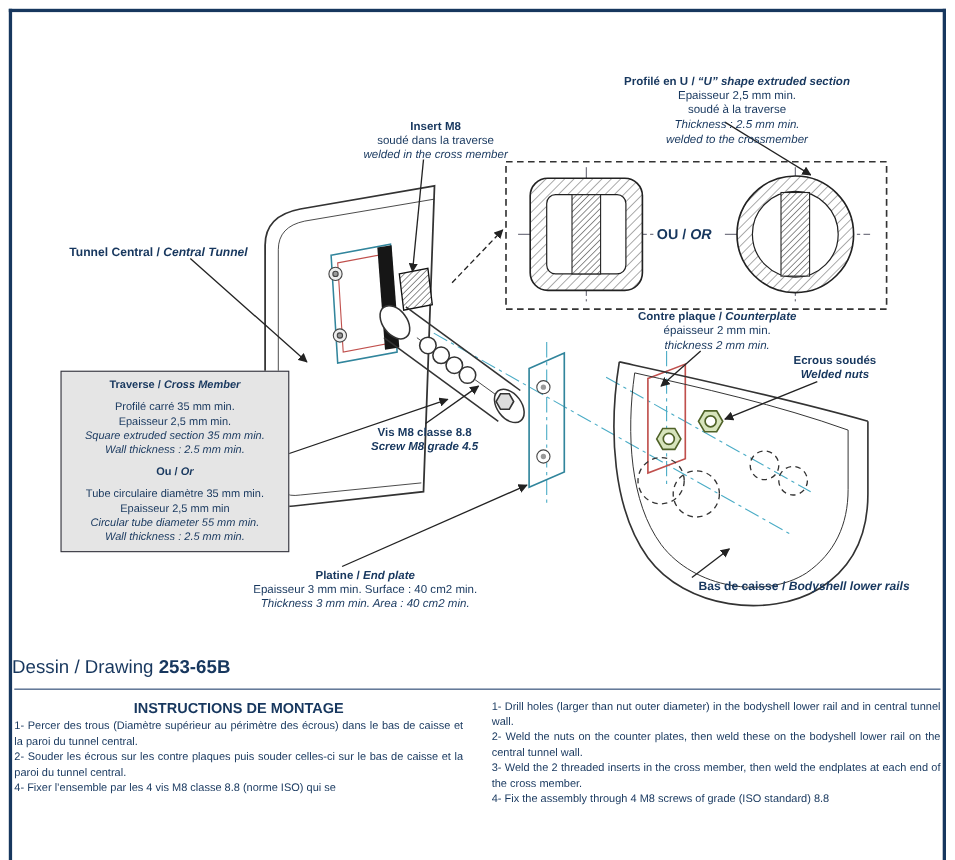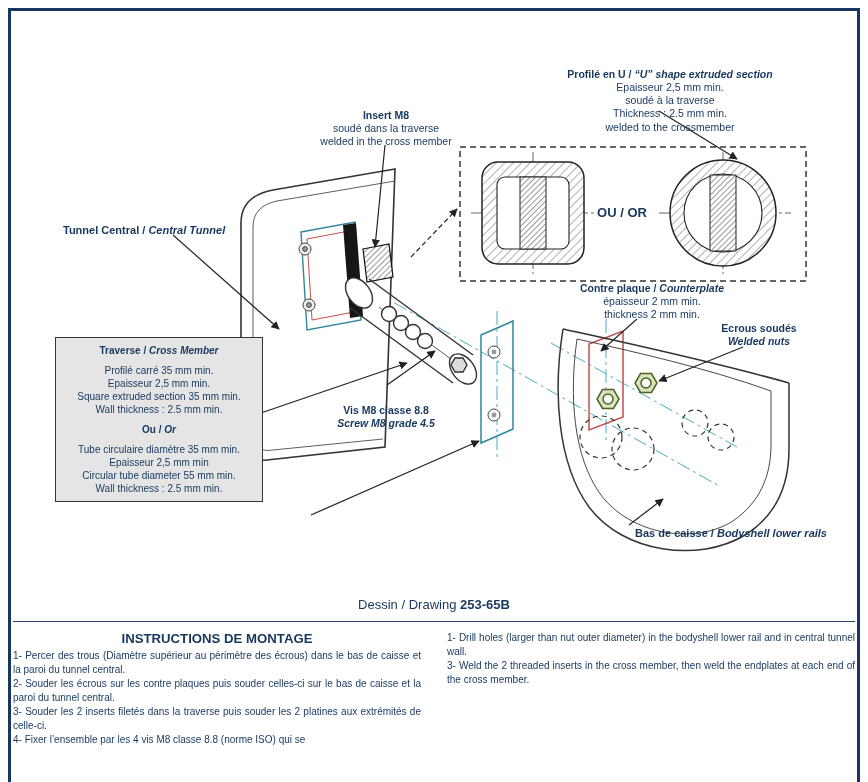--- a/index.html
+++ b/index.html
@@ -15,28 +15,28 @@
   body{font-family:"Liberation Sans",sans-serif;color:var(--ink);}
   .page{position:relative;width:868px;height:782px;overflow:hidden;background:#fff;}
   .frame{position:absolute;left:8px;top:8px;width:846px;height:790px;
          border:3px solid var(--ink);border-bottom:none;box-sizing:content-box;}
   .drawing{position:relative;width:846px;height:580px;}
   .drawing svg{position:absolute;left:0;top:0;}
   .lbl{position:absolute;font-size:10.5px;line-height:1.25;color:var(--ink);text-align:center;}
   .lbl.left{text-align:left;}
   .nowrap{white-space:nowrap;}
   .b{font-weight:bold;}
-  .i{}
+  .i{font-style:italic;}
   .bi{font-weight:bold;font-style:italic;}
   .box{position:absolute;border:1.3px solid var(--line);background:#e5e5e5;
        padding:6px 4px;font-size:10px;line-height:1.3;text-align:center;color:var(--ink);}
   .sp{height:7px;}
   .ouor{font-size:13px;font-weight:bold;}
   .big{font-size:11px;}
-  .caption{text-align:center;font-size:13px;margin-top:6px;color:var(--ink);}
+  .caption{font-size:17px;margin-top:6px;color:var(--ink);}
   .rule{border-top:1.2px solid #24426e;margin:9px 2px 0 2px;}
   .cols{display:flex;gap:26px;margin-top:9px;padding:0 2px;}
   .col{flex:1 1 0;min-width:0;}
   .col h3{margin:0 0 3px 0;font-size:13.2px;text-align:center;font-weight:bold;color:var(--ink);}
   .col p{margin:0;font-size:10px;line-height:1.4;text-align:justify;color:var(--ink);}
 </style>
 </head>
 <body>
 
 <div class="page">
@@ -164,21 +164,21 @@
 
       <div class="lbl" style="left:545px;top:57px;width:228px;">
         <span class="b">Profilé en U /</span>
         <span class="bi">“U” shape extruded section</span><br>
         <span>Epaisseur 2,5 mm min.</span><br>
         <span>soudé à la traverse</span><br>
         <span class="i">Thickness : 2.5 mm min.</span><br>
         <span class="i">welded to the crossmember</span>
       </div>
 
-      <div class="lbl" style="left:294px;top:98px;width:162px;">
+      <div class="lbl" style="left:304px;top:98px;width:162px;">
         <span class="b">Insert M8</span><br>
         <span>soudé dans la traverse</span><br>
         <span class="i">welded in the cross member</span>
       </div>
 
       <div class="lbl ouor" style="left:575px;top:194px;width:72px;">
         <span>OU /</span> <span class="i">OR</span>
       </div>
 
       <div class="lbl left big nowrap" style="left:52px;top:213px;">
@@ -195,59 +195,66 @@
         <div class="i">Wall thickness : 2.5 mm min.</div>
         <div class="sp"></div>
         <div><span class="b">Ou /</span> <span class="bi">Or</span></div>
         <div class="sp"></div>
         <div>Tube circulaire diamètre 35 mm min.</div>
         <div>Epaisseur 2,5 mm min</div>
         <div class="i">Circular tube diameter 55 mm min.</div>
         <div class="i">Wall thickness : 2.5 mm min.</div>
       </div>
 
-      <div class="lbl" style="left:300px;top:376px;width:150px;margin-top:17px;">
+      <div class="lbl" style="left:300px;top:376px;width:150px;">
         <span class="b">Vis M8 classe 8.8</span><br>
         <span class="bi">Screw M8 grade 4.5</span>
       </div>
 
       <div class="lbl" style="left:552px;top:271px;width:178px;">
         <span class="b">Contre plaque /</span>
         <span class="bi">Counterplate</span><br>
         <span>épaisseur 2 mm min.</span><br>
         <span class="i">thickness 2 mm min.</span>
       </div>
 
       <div class="lbl" style="left:692px;top:311px;width:112px;">
         <span class="b">Ecrous soudés</span><br>
         <span class="bi">Welded nuts</span>
       </div>
 
+      <div class="lbl" style="left:195px;top:506px;width:252px;">
+        <span class="b">Platine /</span>
+        <span class="bi">End plate</span><br>
+        <span>Epaisseur 3 mm min. Surface : 40 cm2 min.</span><br>
+        <span class="i">Thickness 3 mm min. Area : 40 cm2 min.</span>
+      </div>
 
       <div class="lbl left big nowrap" style="left:588px;top:516px;padding-left:36px;">
         <span class="b">Bas de caisse /</span>
         <span class="bi">Bodyshell lower rails</span>
       </div>
     </div>
 
     <div class="caption">
       <span>Dessin / Drawing</span>
       <span class="b">253-65B</span>
     </div>
 
     <div class="rule"></div>
 
     <div class="cols">
       <div class="col">
         <h3>INSTRUCTIONS DE MONTAGE</h3>
         <p>1- Percer des trous (Diamètre supérieur au périmètre des écrous) dans le bas de caisse et la paroi du tunnel central.</p>
         <p>2- Souder les écrous sur les contre plaques puis souder celles-ci sur le bas de caisse et la paroi du tunnel central.</p>
-        <p>3- Souder les 2 inserts filetés dans la traverse puis souder les 2 platines aux extrémités de celle-ci.</p>
         <p>4- Fixer l’ensemble par les 4 vis M8 classe 8.8 (norme ISO) qui se</p>
       </div>
       <div class="col">
         <p>1- Drill holes (larger than nut outer diameter) in the bodyshell lower rail and in central tunnel wall.</p>
+        <p>2- Weld the nuts on the counter plates, then weld these on the bodyshell lower rail on the central tunnel wall.</p>
         <p>3- Weld the 2 threaded inserts in the cross member, then weld the endplates at each end of the cross member.</p>
+        <p>4- Fix the assembly through 4 M8 screws of grade (ISO standard) 8.8</p>
       </div>
     </div>
 
   </div>
 </div>
 
 </body></html>

